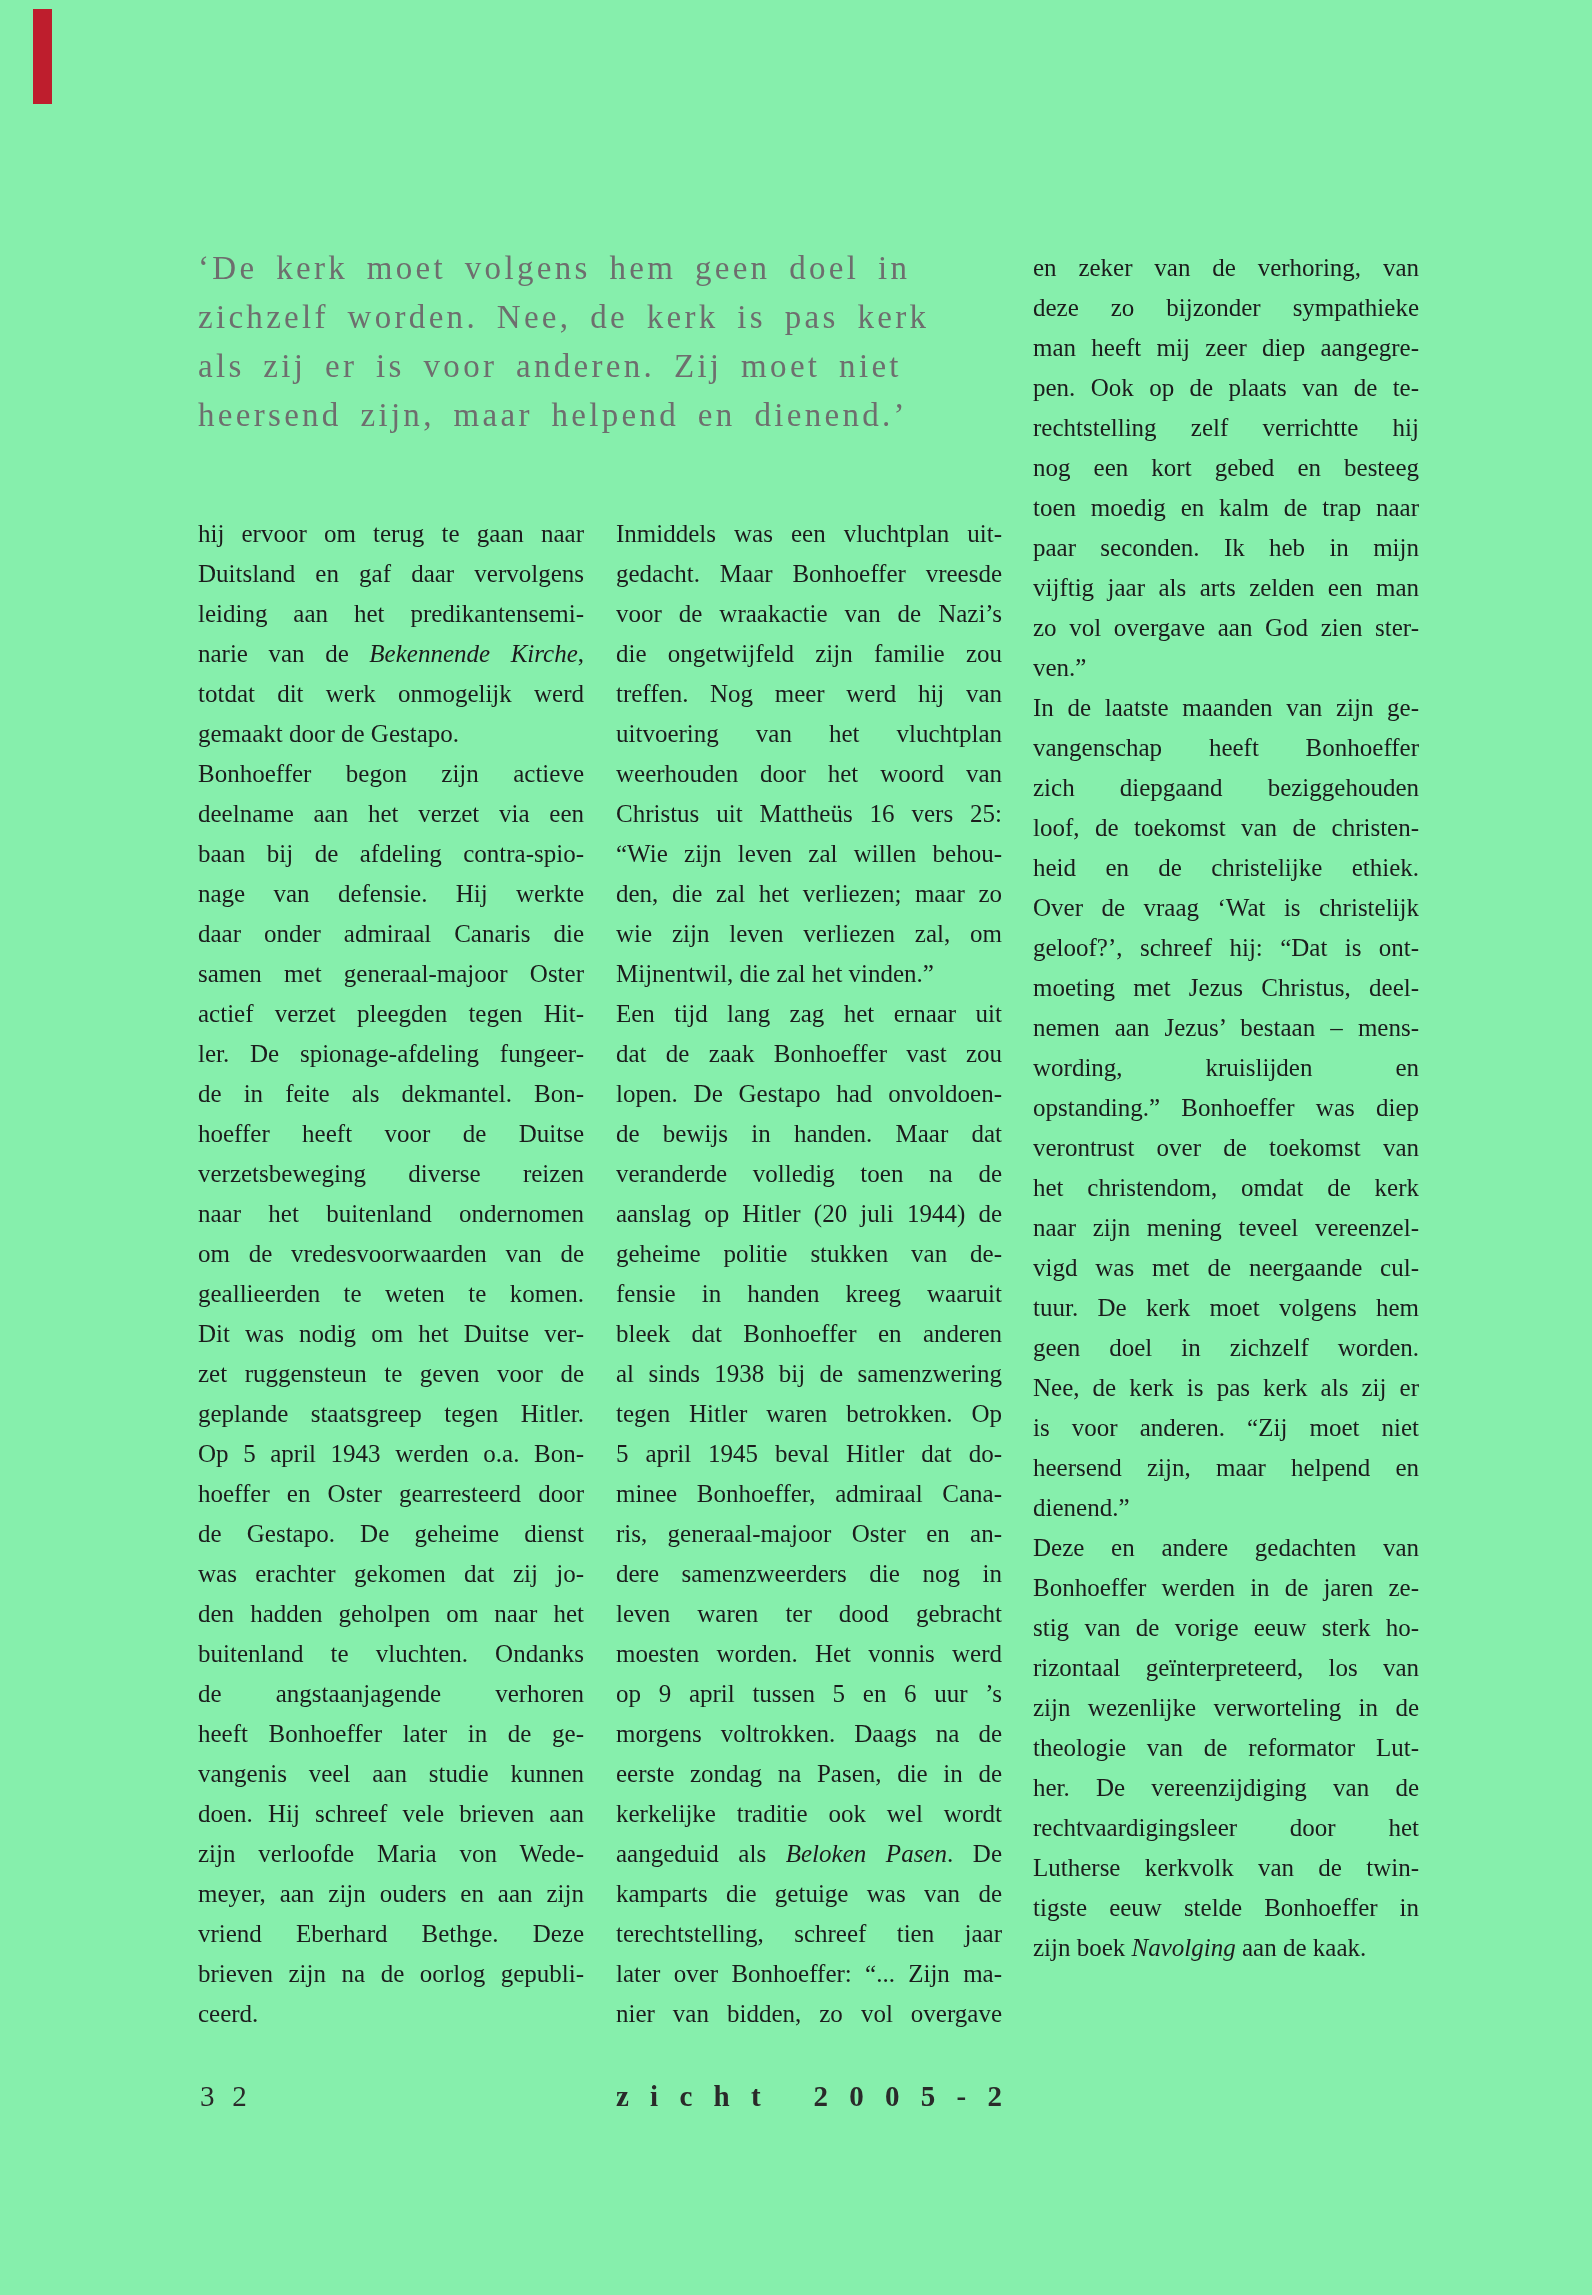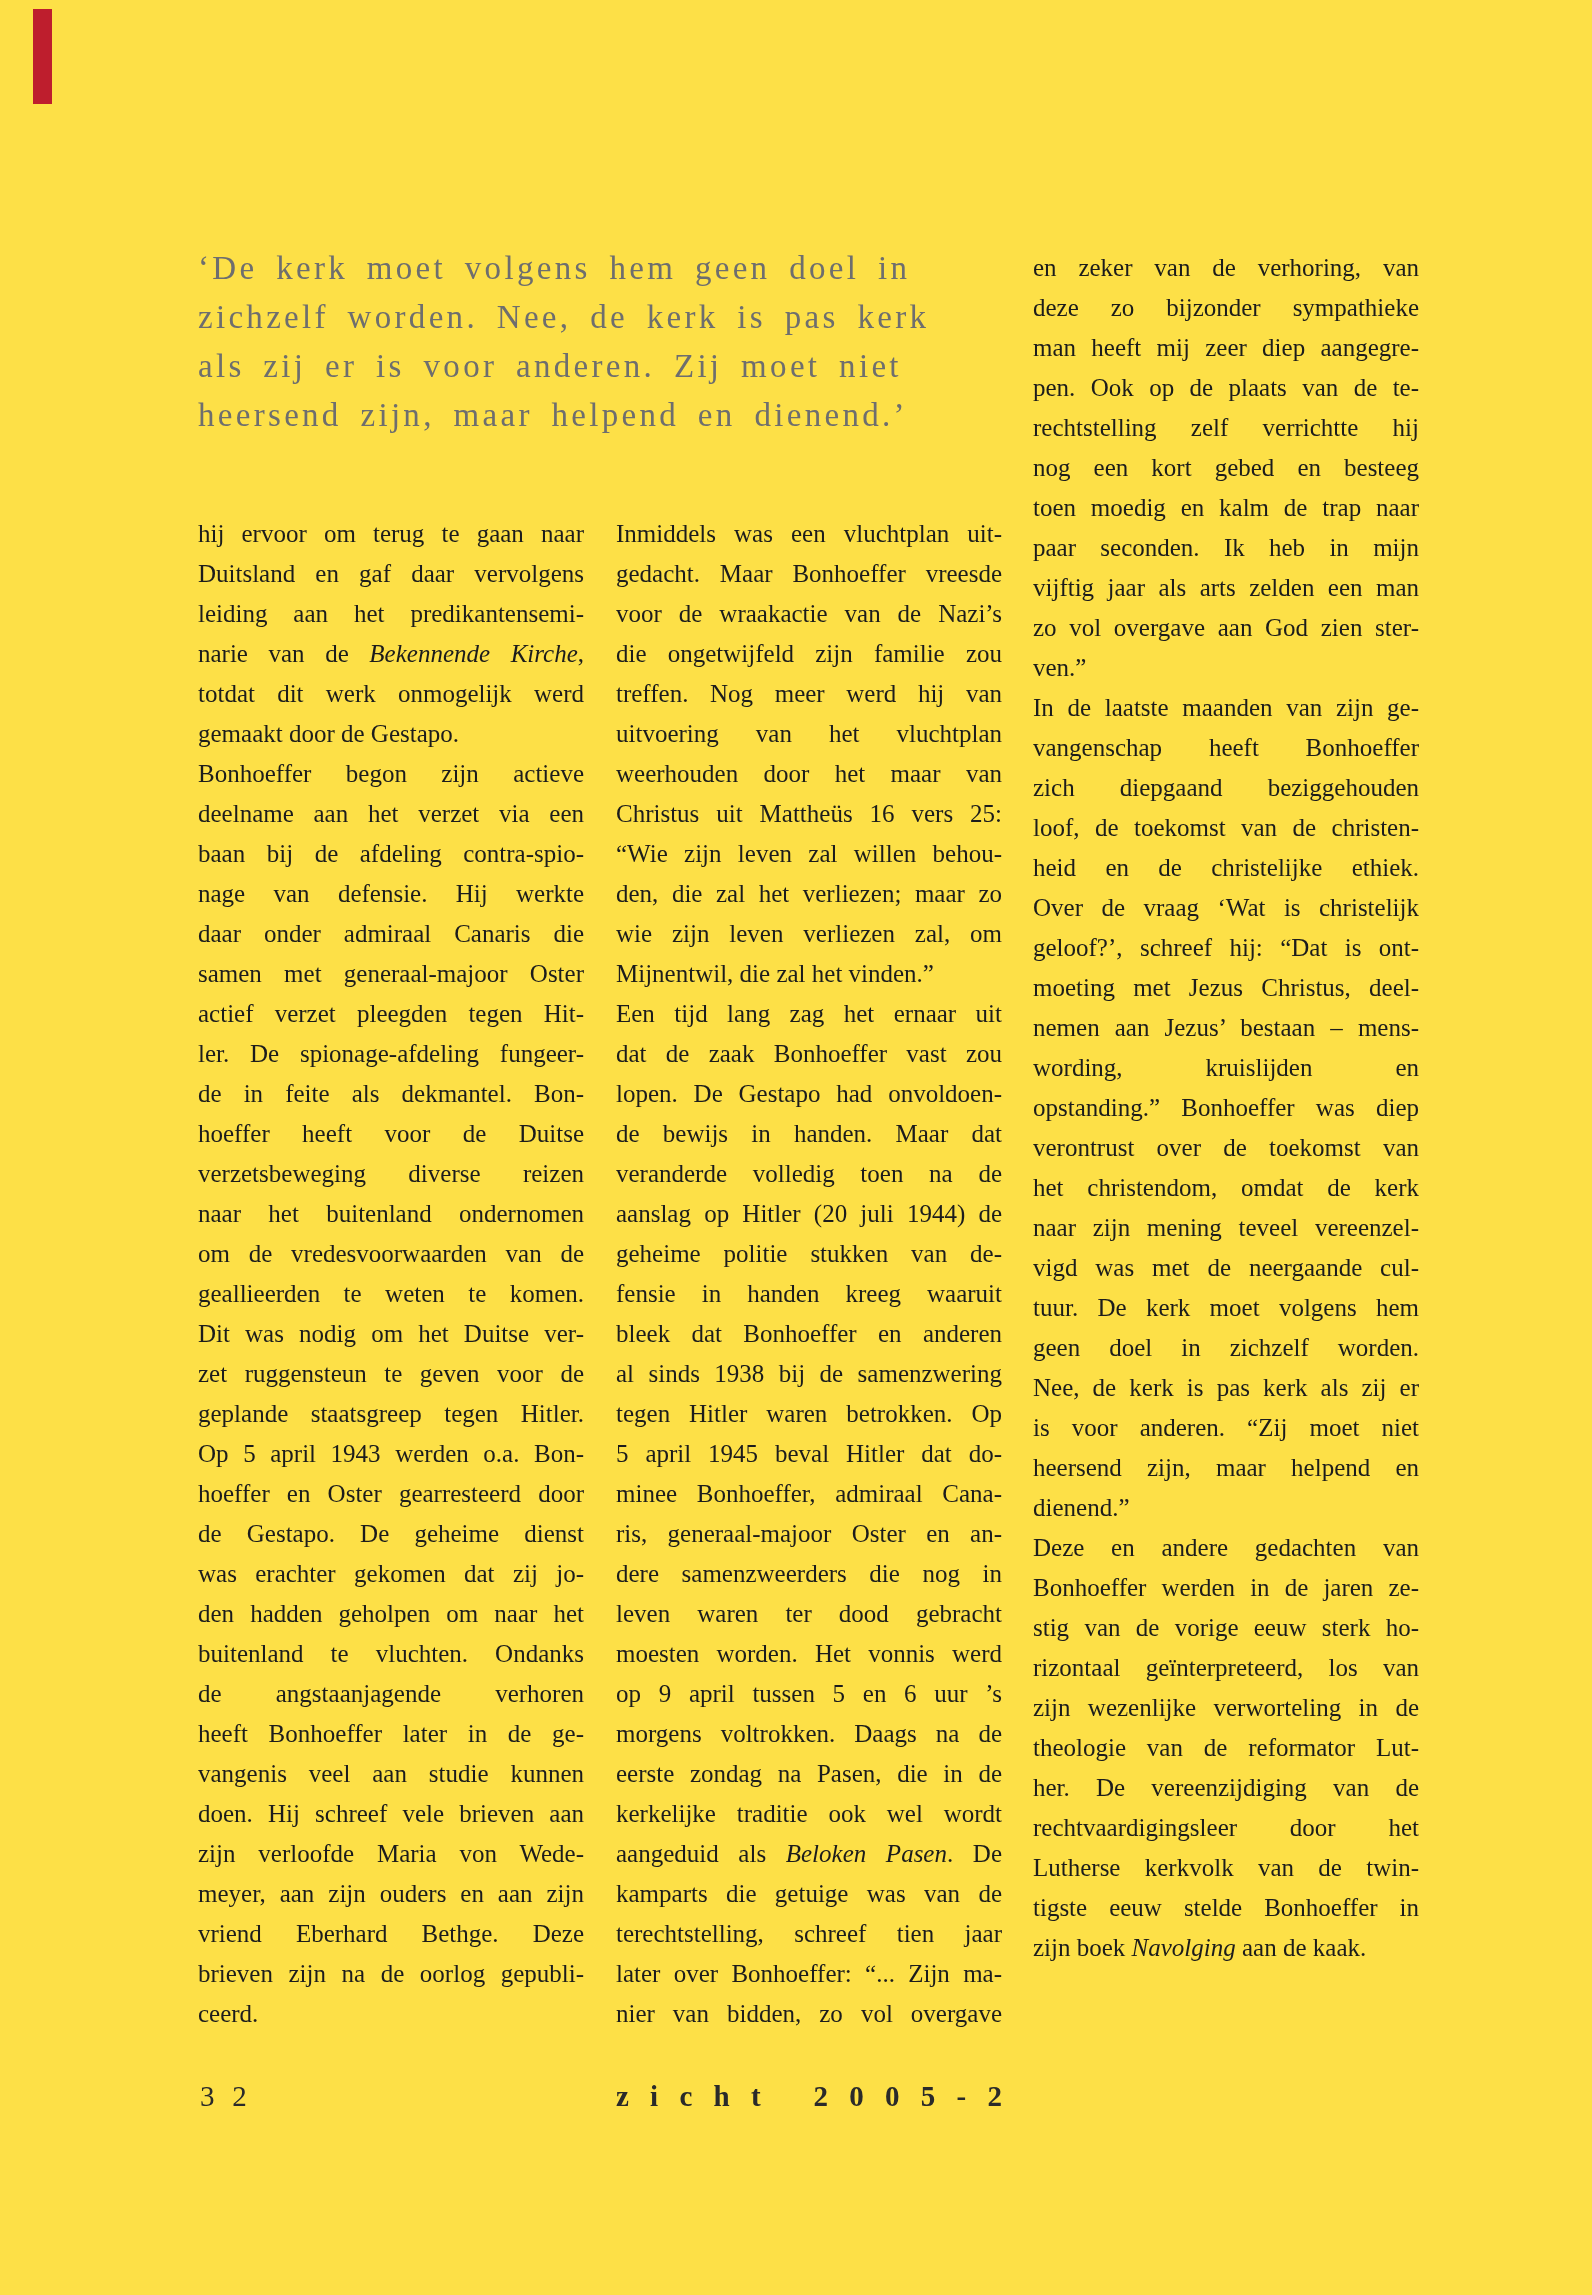--- a/index.html
+++ b/index.html
@@ -1,16 +1,16 @@
 <!DOCTYPE html>
 <html style="font-size:14px"><head>
 <meta charset="utf-8">
 <style>
   html,body{margin:0;padding:0;background:#ffffff;}
-  .page{position:relative;width:1592px;height:2295px;background:#fde047;overflow:hidden;
+  .page{position:relative;width:1592px;height:2295px;background:#86efac;overflow:hidden;
         font-family:"Liberation Serif","DejaVu Serif",serif;}
   .red-mark{position:absolute;left:33px;top:8.6px;width:19px;height:95px;}
   .quote{position:absolute;left:198px;top:244px;width:811px;
          font-size:33px;line-height:49px;letter-spacing:0.10em;word-spacing:0.22em;}
   .qline{white-space:nowrap;}
   .col{position:absolute;width:386px;font-size:25px;line-height:40px;}
   .col1{left:198px;top:514px;}
   .col2{left:616px;top:514px;}
   .col3{left:1033px;top:248px;}
   .bline{margin:0;text-align:justify;text-align-last:justify;}
@@ -79,21 +79,21 @@
     </div>
 
   <div class="col col2" style="color: rgb(28, 28, 28);">
 
   <p class="bline">Inmiddels was een vluchtplan uit-</p>
       <p class="bline">gedacht. Maar Bonhoeffer vreesde</p>
       <p class="bline">voor de wraakactie van de Nazi’s</p>
       <p class="bline">die ongetwijfeld zijn familie zou</p>
       <p class="bline">treffen. Nog meer werd hij van</p>
       <p class="bline">uitvoering van het vluchtplan</p>
-      <p class="bline">weerhouden door het maar van</p>
+      <p class="bline">weerhouden door het woord van</p>
       <p class="bline">Christus uit Mattheüs 16 vers 25:</p>
       <p class="bline">“Wie zijn leven zal willen behou-</p>
       <p class="bline">den, die zal het verliezen; maar zo</p>
       <p class="bline">wie zijn leven verliezen zal, om</p>
       <p class="bline last">Mijnentwil, die zal het vinden.”</p>
       <p class="bline">Een tijd lang zag het ernaar uit</p>
       <p class="bline">dat de zaak Bonhoeffer vast zou</p>
       <p class="bline">lopen. De Gestapo had onvoldoen-</p>
       <p class="bline">de bewijs in handen. Maar dat</p>
       <p class="bline">veranderde volledig toen na de</p>

